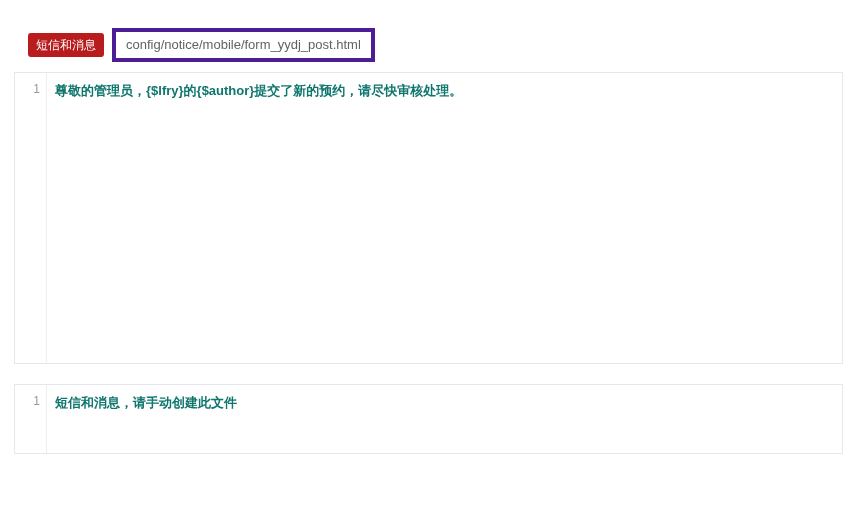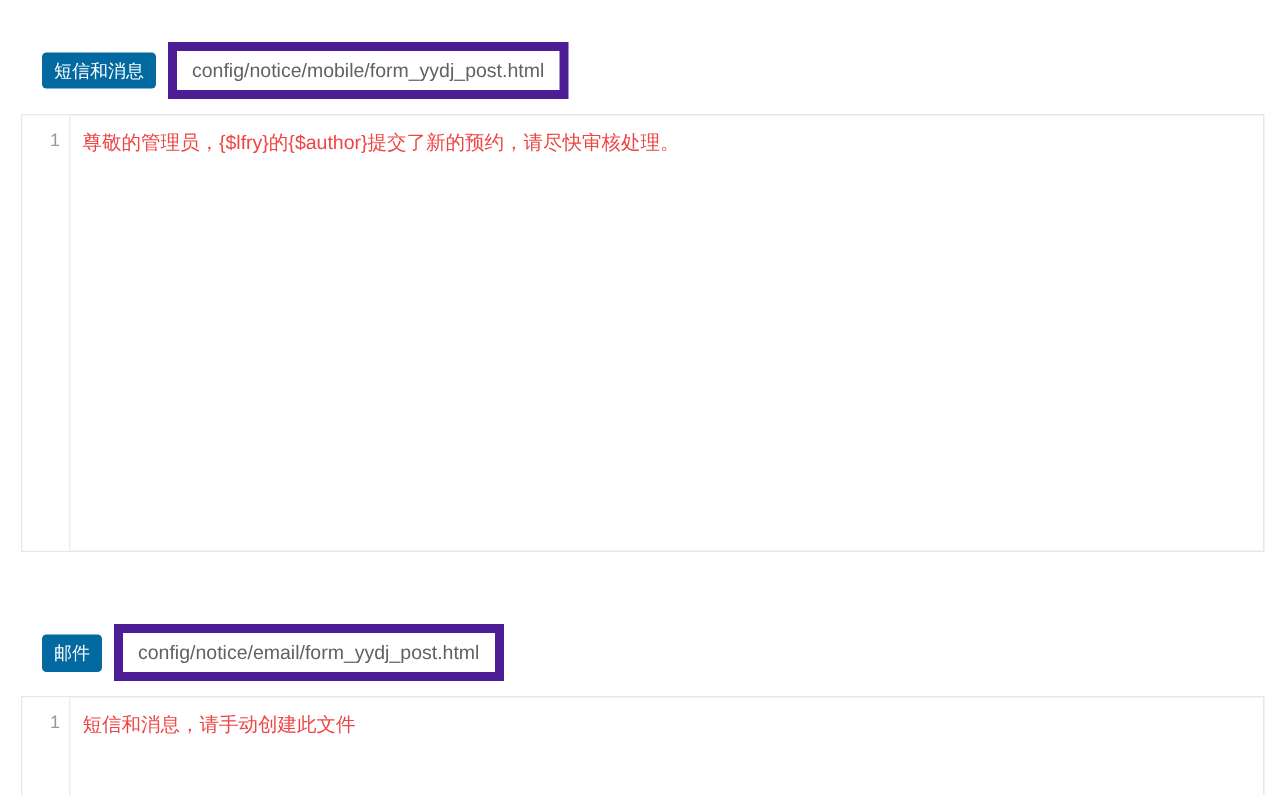--- a/index.html
+++ b/index.html
@@ -19,29 +19,29 @@
     .section {
       margin-bottom: 20px;
     }
     .header-row {
       display: flex;
       align-items: center;
       padding: 28px 0 10px 28px;
       gap: 8px;
     }
     .tag {
-      background: #0369a1;
+      background: #b91c1c;
       color: #fff;
       padding: 4px 8px;
       font-size: 12px;
       border-radius: 3px;
       line-height: 1.4;
     }
     .path-box {
-      border: 6px solid #4c1d95;
+      border: 4px solid #4c1d95;
       color: #606266;
       padding: 4px 10px;
       font-size: 13px;
       line-height: 1.4;
       background: #fff;
     }
     .editor-area {
       display: flex;
       border: 1px solid #e4e7ed;
       margin: 0 14px;
@@ -58,43 +58,40 @@
       padding: 6px 6px 6px 0;
       color: #999;
       font-size: 12px;
       border-right: 1px solid #eee;
       user-select: none;
       line-height: 1.8;
     }
     .code-content {
       flex: 1;
       padding: 6px 8px;
-      color: #ef4444;
+      color: #0f766e;
       font-size: 13px;
       line-height: 1.8;
       word-break: break-all;
       outline: none;
+      font-weight: bold;
     }
   </style>
 </head>
 <body>
 
 <div class="section">
   <div class="header-row">
     <span class="tag">短信和消息</span>
     <span class="path-box">config/notice/mobile/form_yydj_post.html</span>
   </div>
   <div class="editor-area">
     <div class="gutter">1</div>
     <div class="code-content" contenteditable="true" style="">尊敬的管理员，{$lfry}的{$author}提交了新的预约，请尽快审核处理。</div>
   </div>
 </div>
 
 <div class="section">
-  <div class="header-row">
-    <span class="tag">邮件</span>
-    <span class="path-box">config/notice/email/form_yydj_post.html</span>
-  </div>
   <div class="editor-area small">
     <div class="gutter">1</div>
     <div class="code-content" contenteditable="true" style="">短信和消息，请手动创建此文件</div>
   </div>
 </div>
 
 </body></html>

